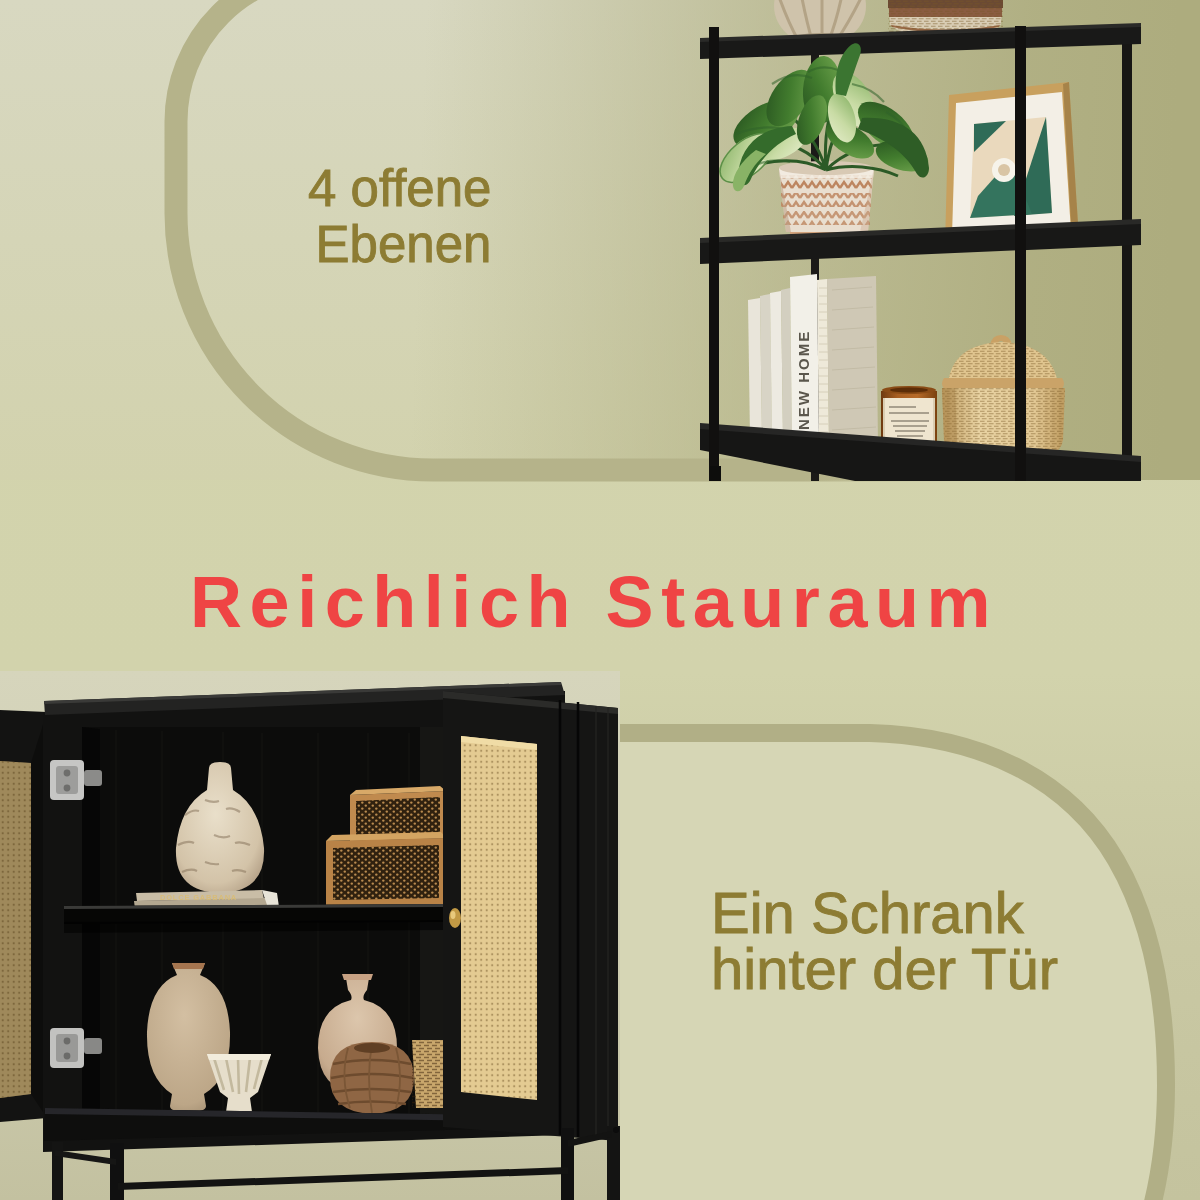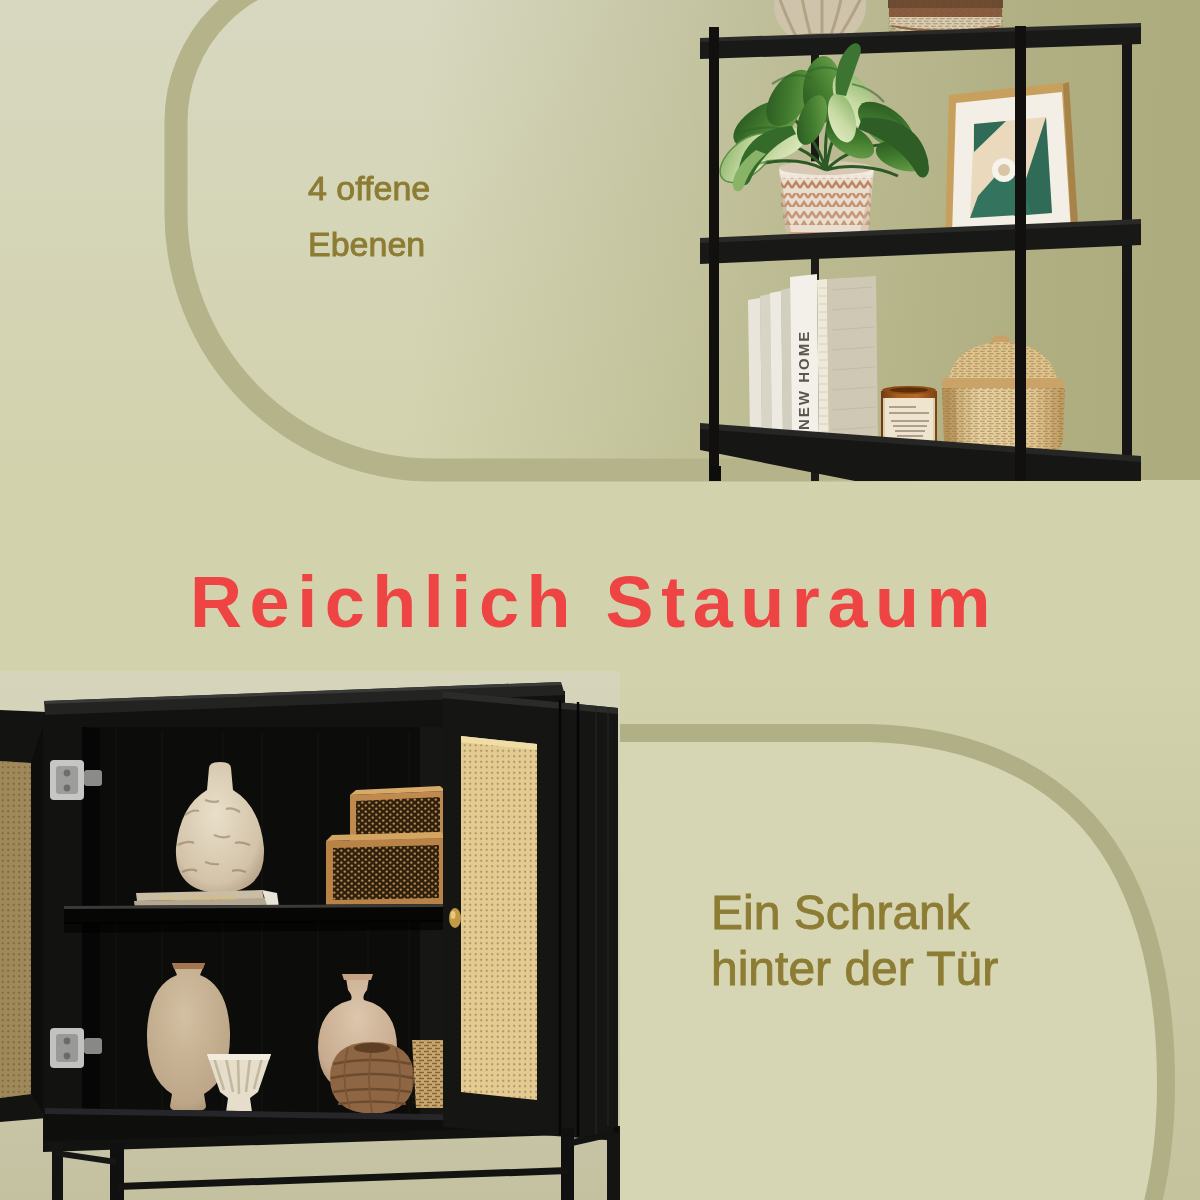--- a/index.html
+++ b/index.html
@@ -21,32 +21,32 @@
   <defs>
     <linearGradient id="capfade" x1="0" y1="0" x2="1" y2="0" gradientUnits="objectBoundingBox">
       <stop offset="0" stop-color="#b5b38a"></stop>
       <stop offset="0.78" stop-color="#b5b38a"></stop>
       <stop offset="1" stop-color="#b5b38a" stop-opacity="0"></stop>
     </linearGradient>
   </defs>
   <path d="M 980 -30 L 327.5 -30 A 151.5 151.5 0 0 0 176 121.5 L 176 213.2 A 256.8 256.8 0 0 0 432.8 470 L 980 470" fill="none" stroke="url(#capfade)" stroke-width="23"></path>
 </svg>
 
-<div class="abs" style="left:308px;top:161px;color:#8d7c33;font-size:34px;line-height:55.5px;font-weight:400;letter-spacing:0;-webkit-text-stroke:0.9px #8d7c33;">4 offene<br>Ebenen</div>
+<div class="abs" style="left:308px;top:161px;color:#8d7c33;font-size:51px;line-height:55.5px;font-weight:400;letter-spacing:0;text-align:right;-webkit-text-stroke:0.9px #8d7c33;">4 offene<br>Ebenen</div>
 
 <div class="abs" style="left:190px;top:562px;color:#ef4444;font-size:72px;line-height:80px;font-weight:700;letter-spacing:7.55px;white-space:nowrap;">Reichlich Stauraum</div>
 
 <svg class="abs" style="left:0;top:700px;" width="1200" height="500" viewBox="0 700 1200 500">
 
   <path d="M 250 733 L 870 733 C 980 736 1068 778 1116 860 C 1152 922 1166 1000 1166 1085 C 1166 1125 1162 1168 1151 1210 L 250 1210 Z" fill="#d6d6b5" stroke="none"></path>
 
   <path d="M 250 733 L 870 733 C 980 736 1068 778 1116 860 C 1152 922 1166 1000 1166 1085 C 1166 1125 1162 1168 1151 1210" fill="none" stroke="#b1af86" stroke-width="18"></path>
 </svg>
 
-<div class="abs" style="left:711px;top:885px;color:#8d7c33;font-size:48px;line-height:55.5px;font-weight:400;letter-spacing:0;-webkit-text-stroke:0.9px #8d7c33;">Ein Schrank<br>hinter der Tür</div>
+<div class="abs" style="left:711px;top:885px;color:#8d7c33;font-size:58px;line-height:55.5px;font-weight:400;letter-spacing:0;-webkit-text-stroke:0.9px #8d7c33;">Ein Schrank<br>hinter der Tür</div>
 
 <svg class="abs" style="left:680px;top:0;" width="520" height="481" viewBox="680 0 520 481">
   <defs>
     <linearGradient id="leafg" x1="0" y1="0" x2="1" y2="1">
       <stop offset="0" stop-color="#26511f"></stop>
         <stop offset="0.5" stop-color="#427c2e"></stop>
         <stop offset="1" stop-color="#74a851"></stop>
     </linearGradient>
     <linearGradient id="leafp" x1="0" y1="0" x2="1" y2="1">
       <stop offset="0" stop-color="#86b164"></stop>

